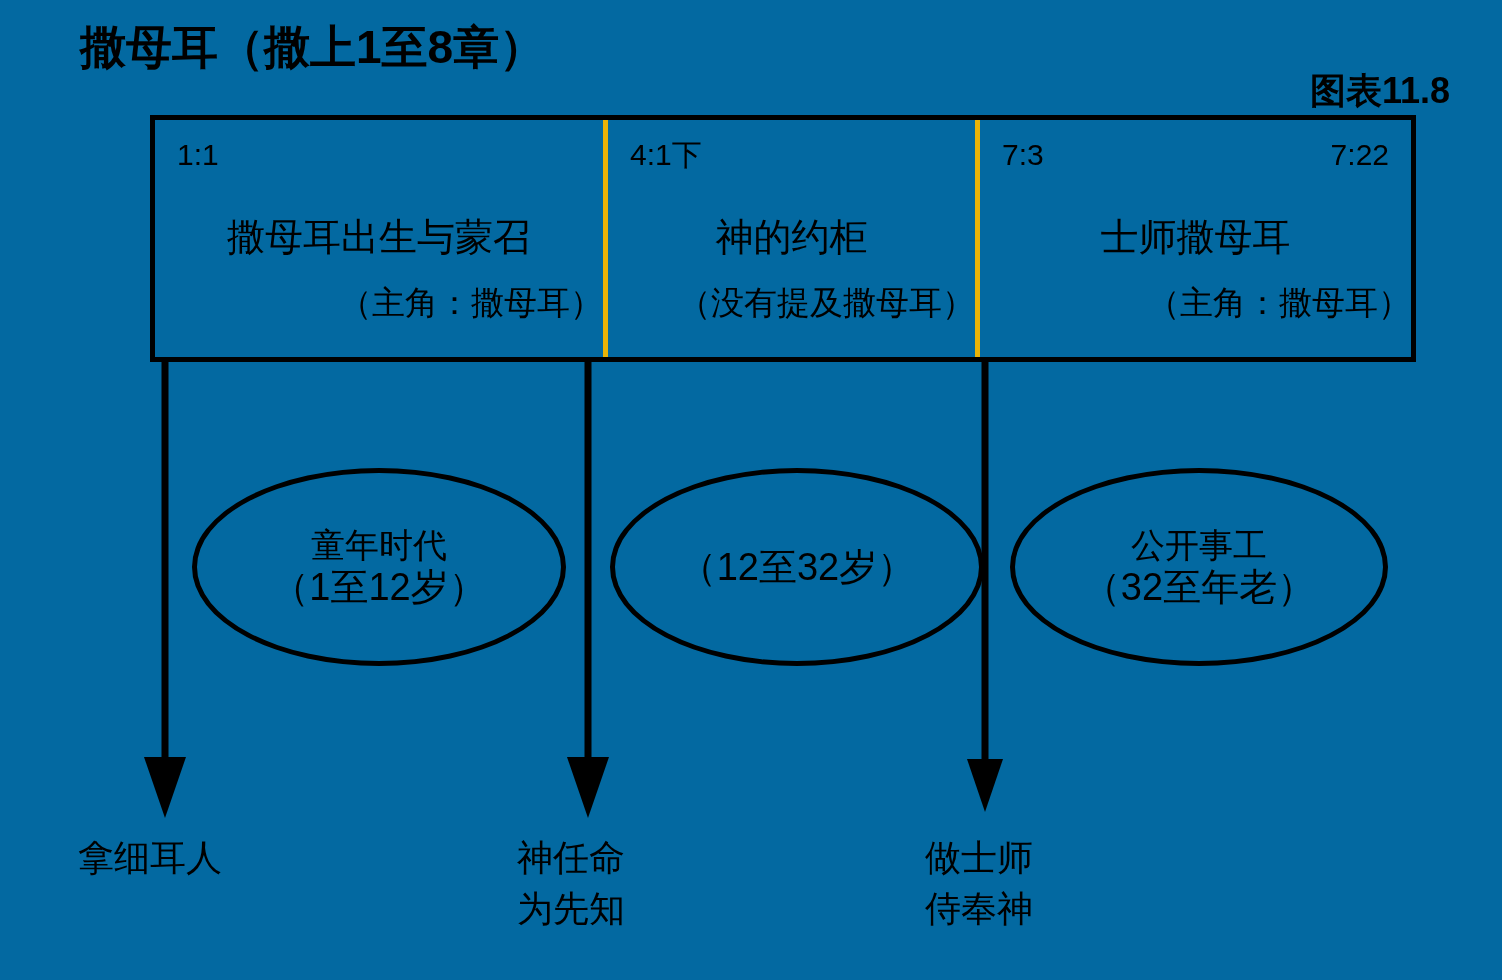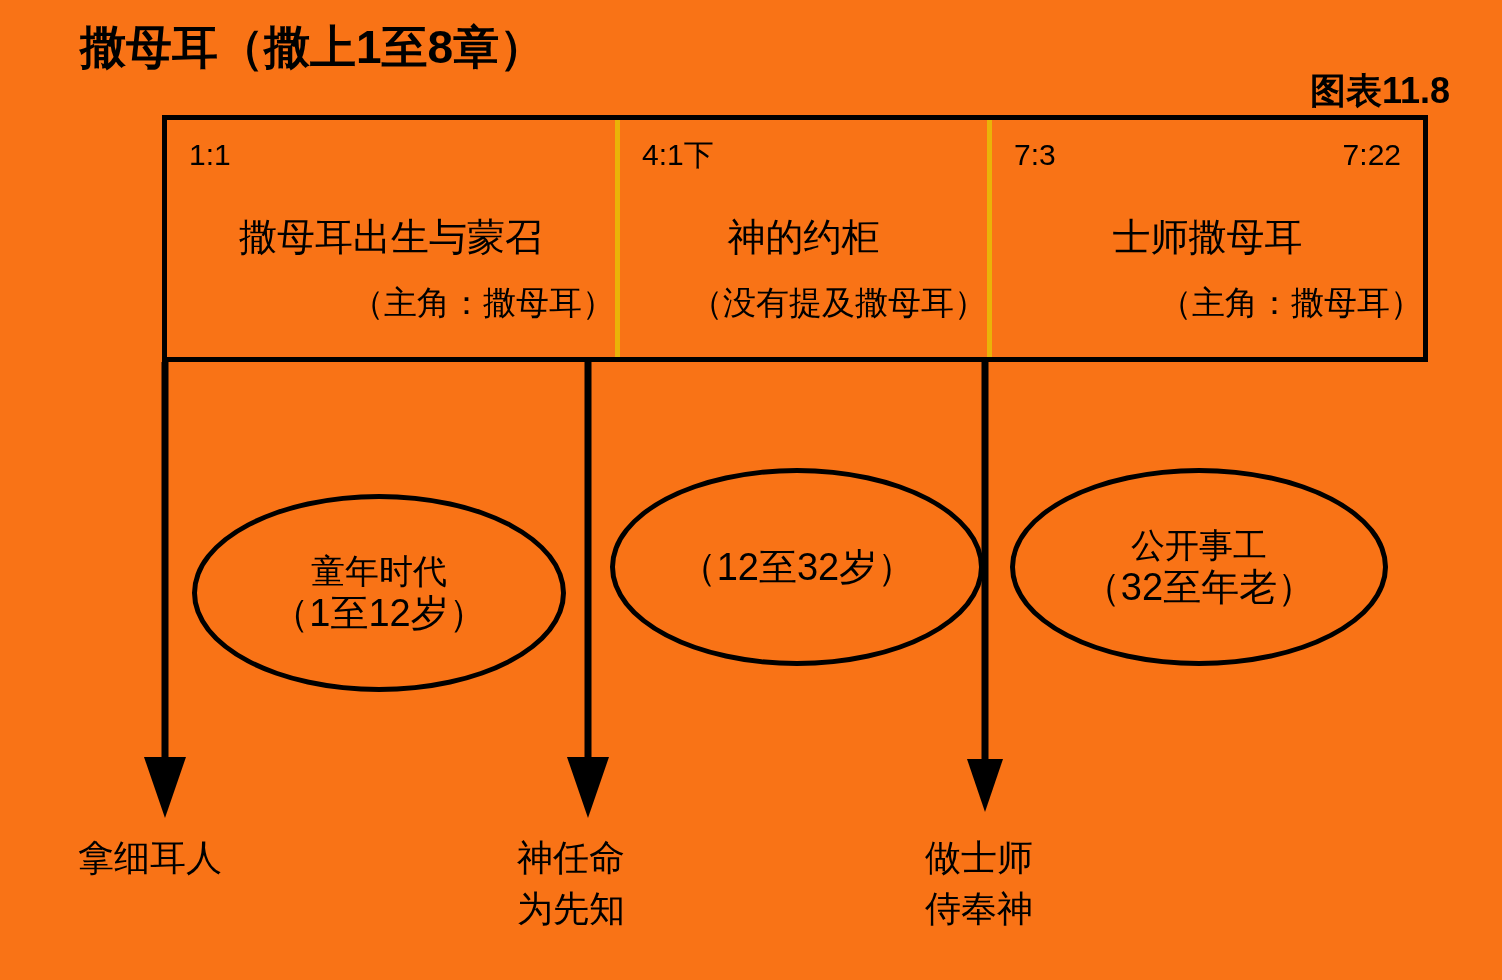--- a/index.html
+++ b/index.html
@@ -8,21 +8,21 @@
     background: #ffffff;
   }
   body {
     font-family: "Liberation Sans", "DejaVu Sans", sans-serif;
     color: #000000;
   }
   #canvas {
     position: relative;
     width: 1502px;
     height: 980px;
-    background: #f97316;
+    background: #0369a1;
     overflow: hidden;
   }
 
   
   #chart-title {
     position: absolute;
     left: 80px;
     top: 22px;
     font-size: 46px;
     font-weight: bold;
@@ -36,21 +36,21 @@
     top: 34px;
     font-size: 36px;
     font-weight: bold;
     white-space: nowrap;
     margin-top: 33px;
   }
 
   
   #section-box {
     position: absolute;
-    left: 162px;
+    left: 150px;
     top: 115px;
     width: 1266px;
     height: 247px;
     box-sizing: border-box;
     border: 5px solid #000000;
     display: flex;
   }
   .panel {
     position: relative;
     box-sizing: border-box;
@@ -177,21 +177,21 @@
       <line x1="588" y1="362" x2="588" y2="760" stroke="#000000" stroke-width="7"></line>
       <polygon points="567,757 609,757 588,818" fill="#000000"></polygon>
     </g>
 
     <g>
       <line x1="985" y1="362" x2="985" y2="762" stroke="#000000" stroke-width="7"></line>
       <polygon points="967,759 1003,759 985,812" fill="#000000"></polygon>
     </g>
   </svg>
 
-  <div class="phase-ellipse" style="left:192px; top:494px; width:374px; height:198px;">
+  <div class="phase-ellipse" style="left:192px; top:468px; width:374px; height:198px;">
     <span class="phase-label">童年时代</span>
     <span class="phase-range">（1至12岁）</span>
   </div>
 
   <div class="phase-ellipse" style="left:610px; top:468px; width:374px; height:198px;">
     <span class="phase-range">（12至32岁）</span>
   </div>
 
   <div class="phase-ellipse" style="left:1010px; top:468px; width:378px; height:198px;">
     <span class="phase-label">公开事工</span>

